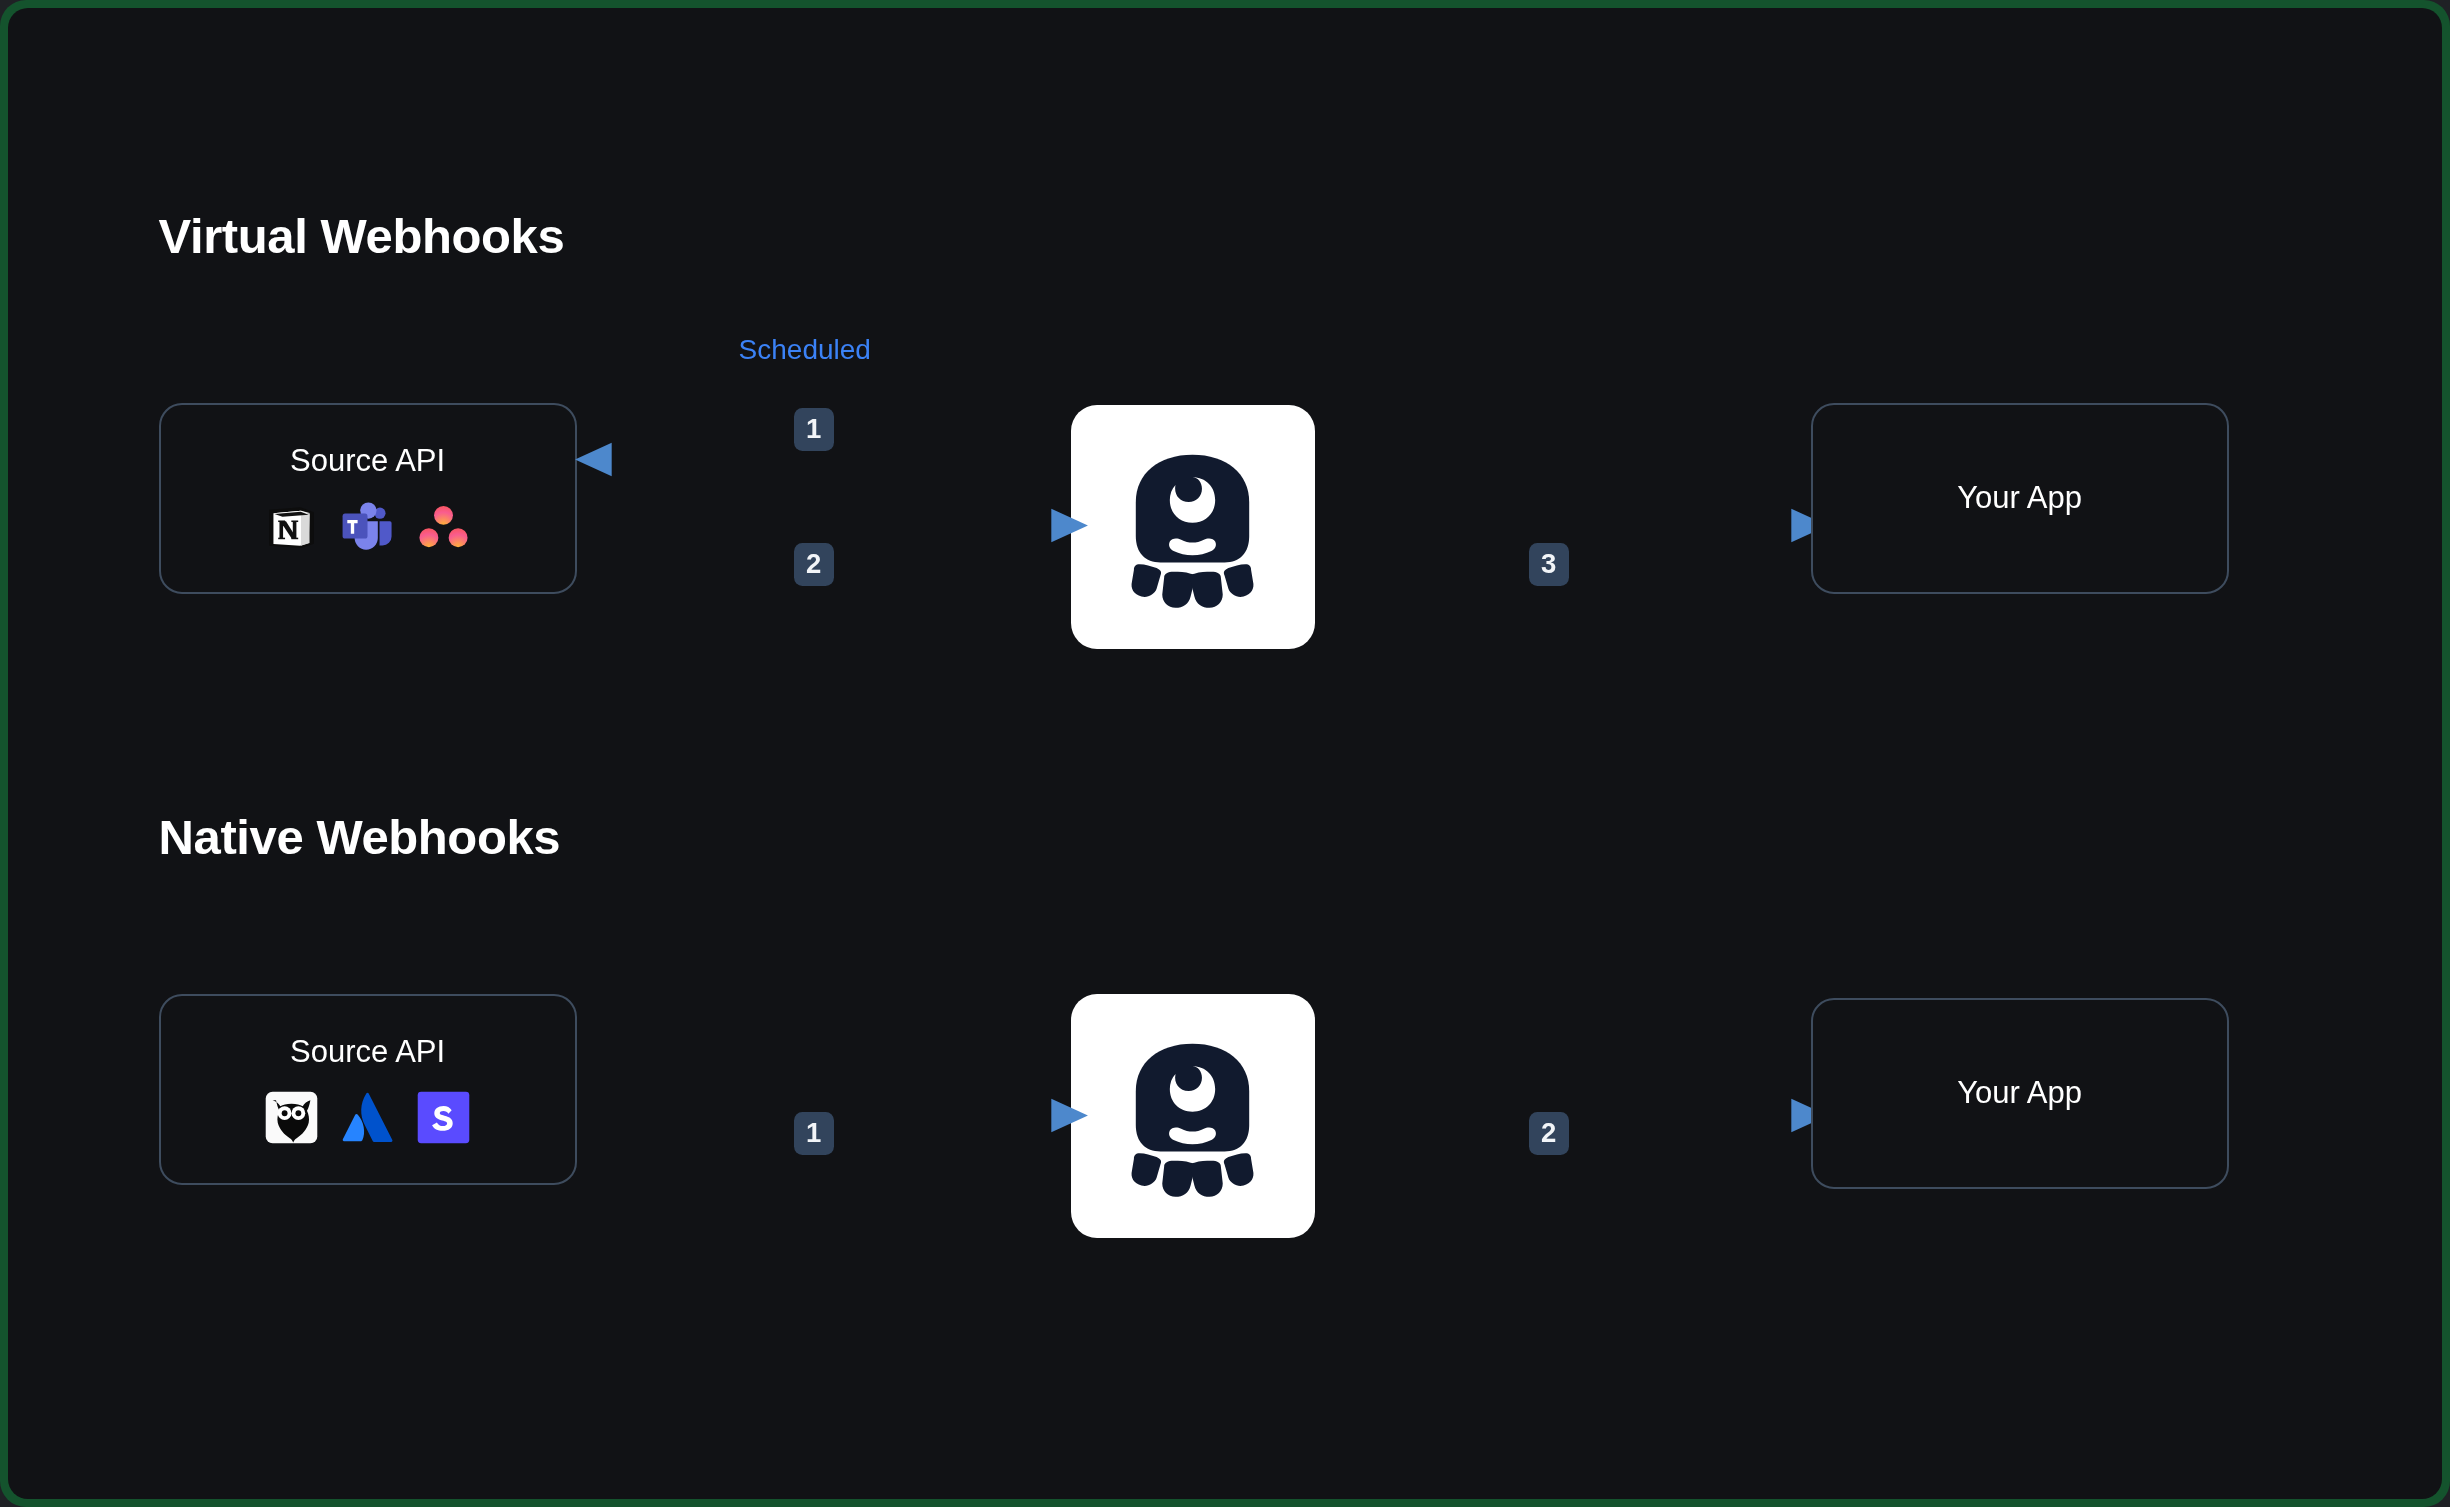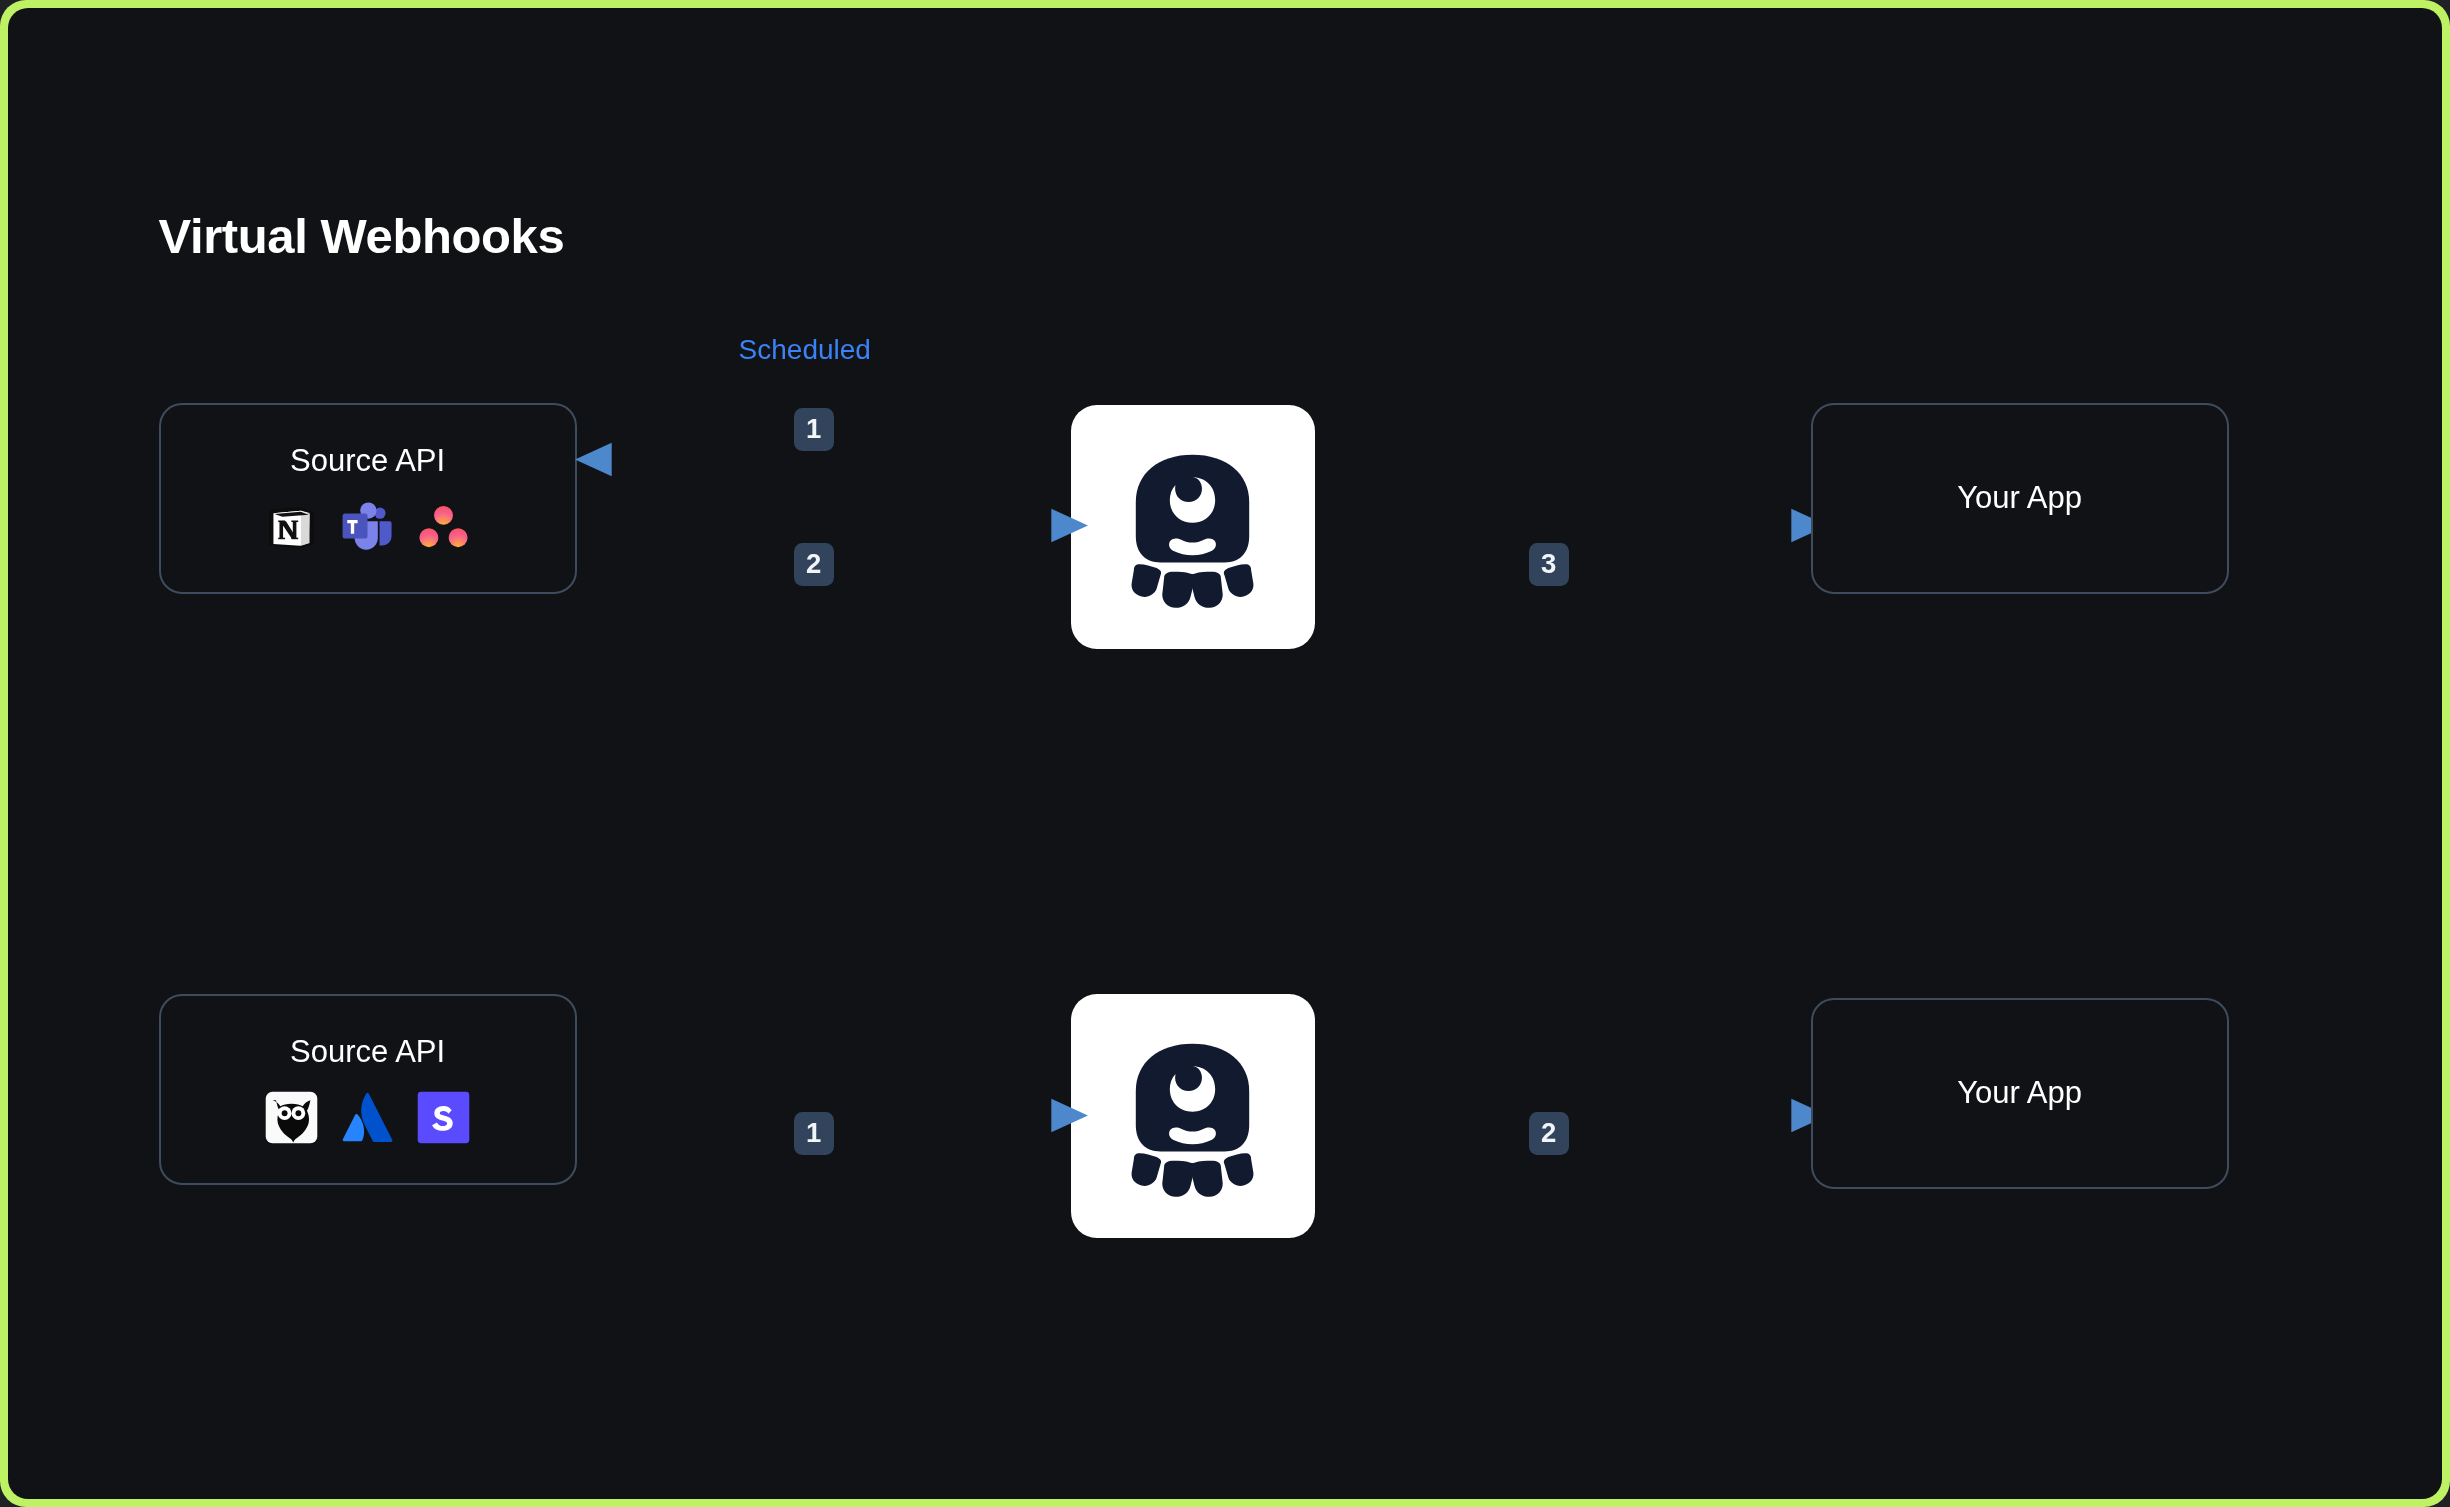--- a/index.html
+++ b/index.html
@@ -11,21 +11,21 @@
     width: 2450px;
     height: 1507px;
     font-family: "Liberation Sans", sans-serif;
     overflow: hidden;
   }
   .frame {
     position: absolute;
     left: 0; top: 0;
     width: 2450px;
     height: 1507px;
-    background: #bef264;
+    background: #14532d;
     border-radius: 26px;
     box-sizing: border-box;
     padding: 7.6px;
   }
   .canvas {
     position: relative;
     width: 100%;
     height: 100%;
     background: #111215;
     border-radius: 20px;
@@ -229,20 +229,21 @@
     </svg>
 
     <div class="step-badge" id="badge-v1">1</div>
     <div class="step-badge" id="badge-v2">2</div>
     <div class="step-badge" id="badge-v3">3</div>
 
     <div class="node-box" id="box-app-virtual">
       <div class="node-title">Your App</div>
     </div>
 
+    <div class="section-title" id="title-native">Native Webhooks</div>
 
 
     <div class="node-box" id="box-source-native">
       <div class="node-title">Source API</div>
       <div class="logo-row">
 
         <svg class="logo" viewBox="0 0 64 64">
           <rect x="2" y="2" width="60" height="60" rx="8" fill="#fafafa"></rect>
           <path d="M10 12c4 1 7 4 9 7 3-2 7-3 13-3s10 1 13 3c2-3 5-6 9-7-1 5-2 9-4 12 2 4 3 9 2 14-2 8-8 14-14 18-2 1-3 3-4 5-1-2-2-4-4-5-6-4-12-10-14-18-1-5 0-10 2-14-2-3-3-7-4-12Z" fill="#0a0a0a"></path>
           <circle cx="24" cy="27" r="8" fill="#ffffff"></circle>

